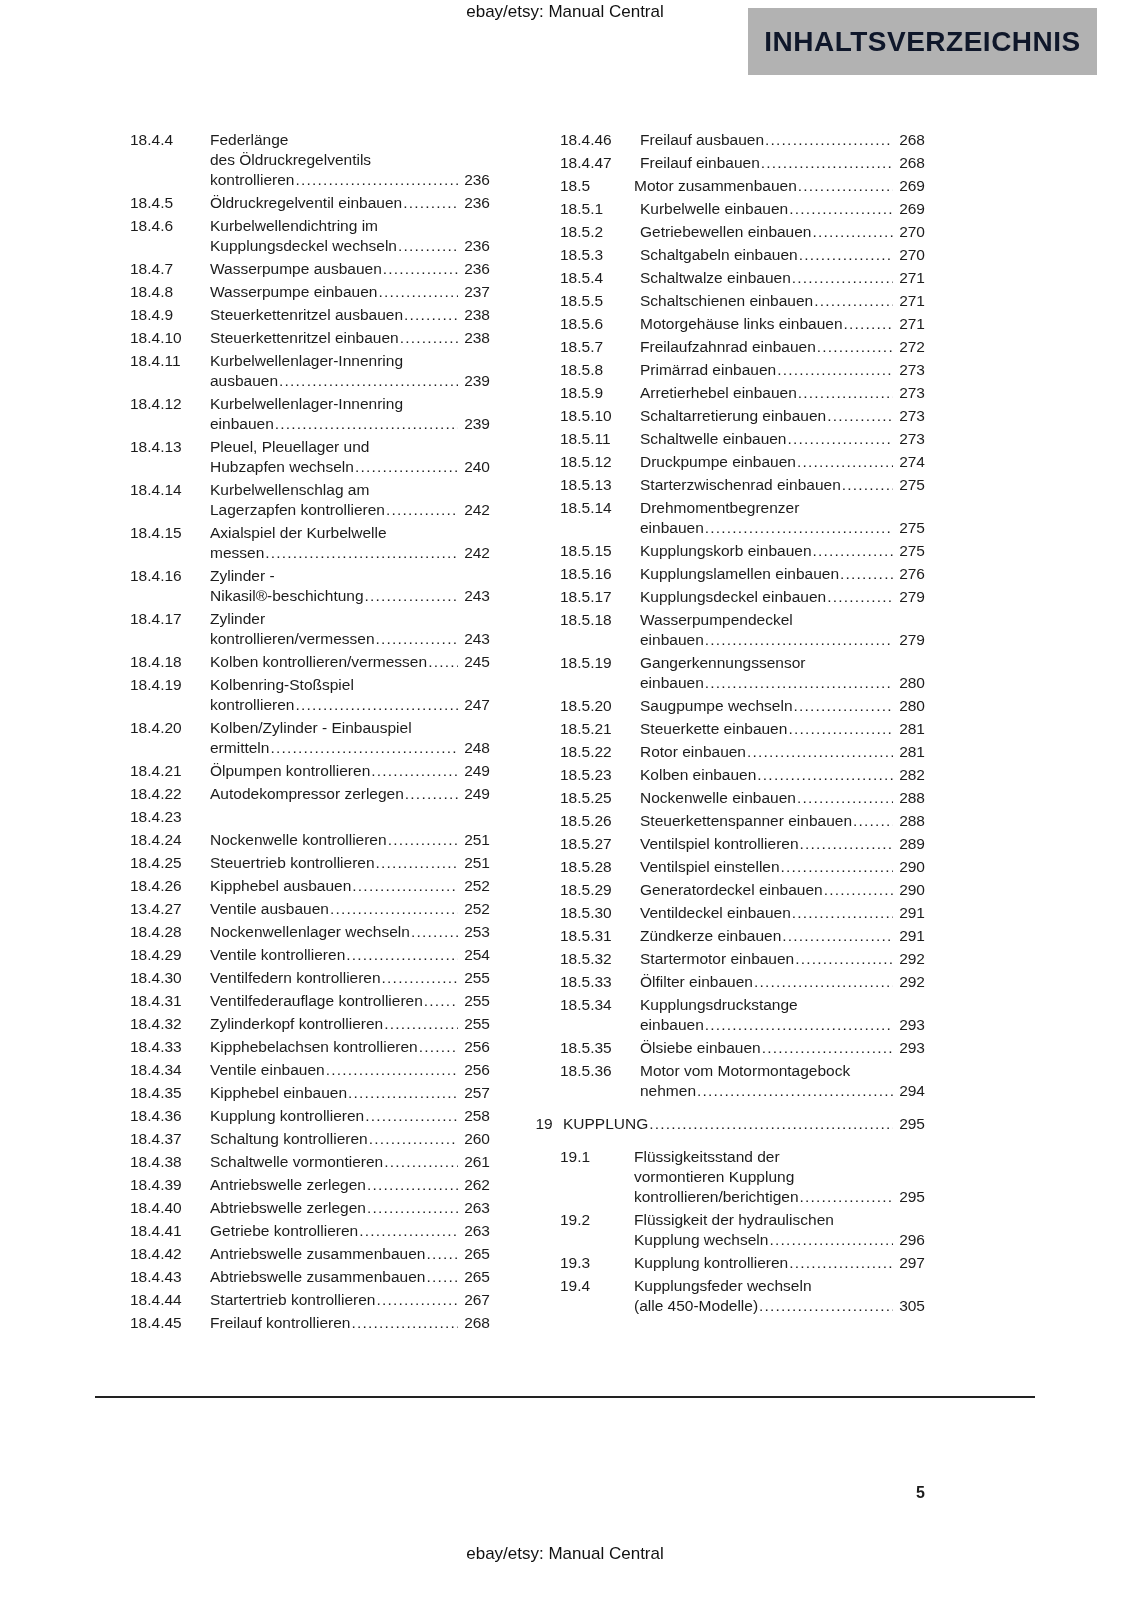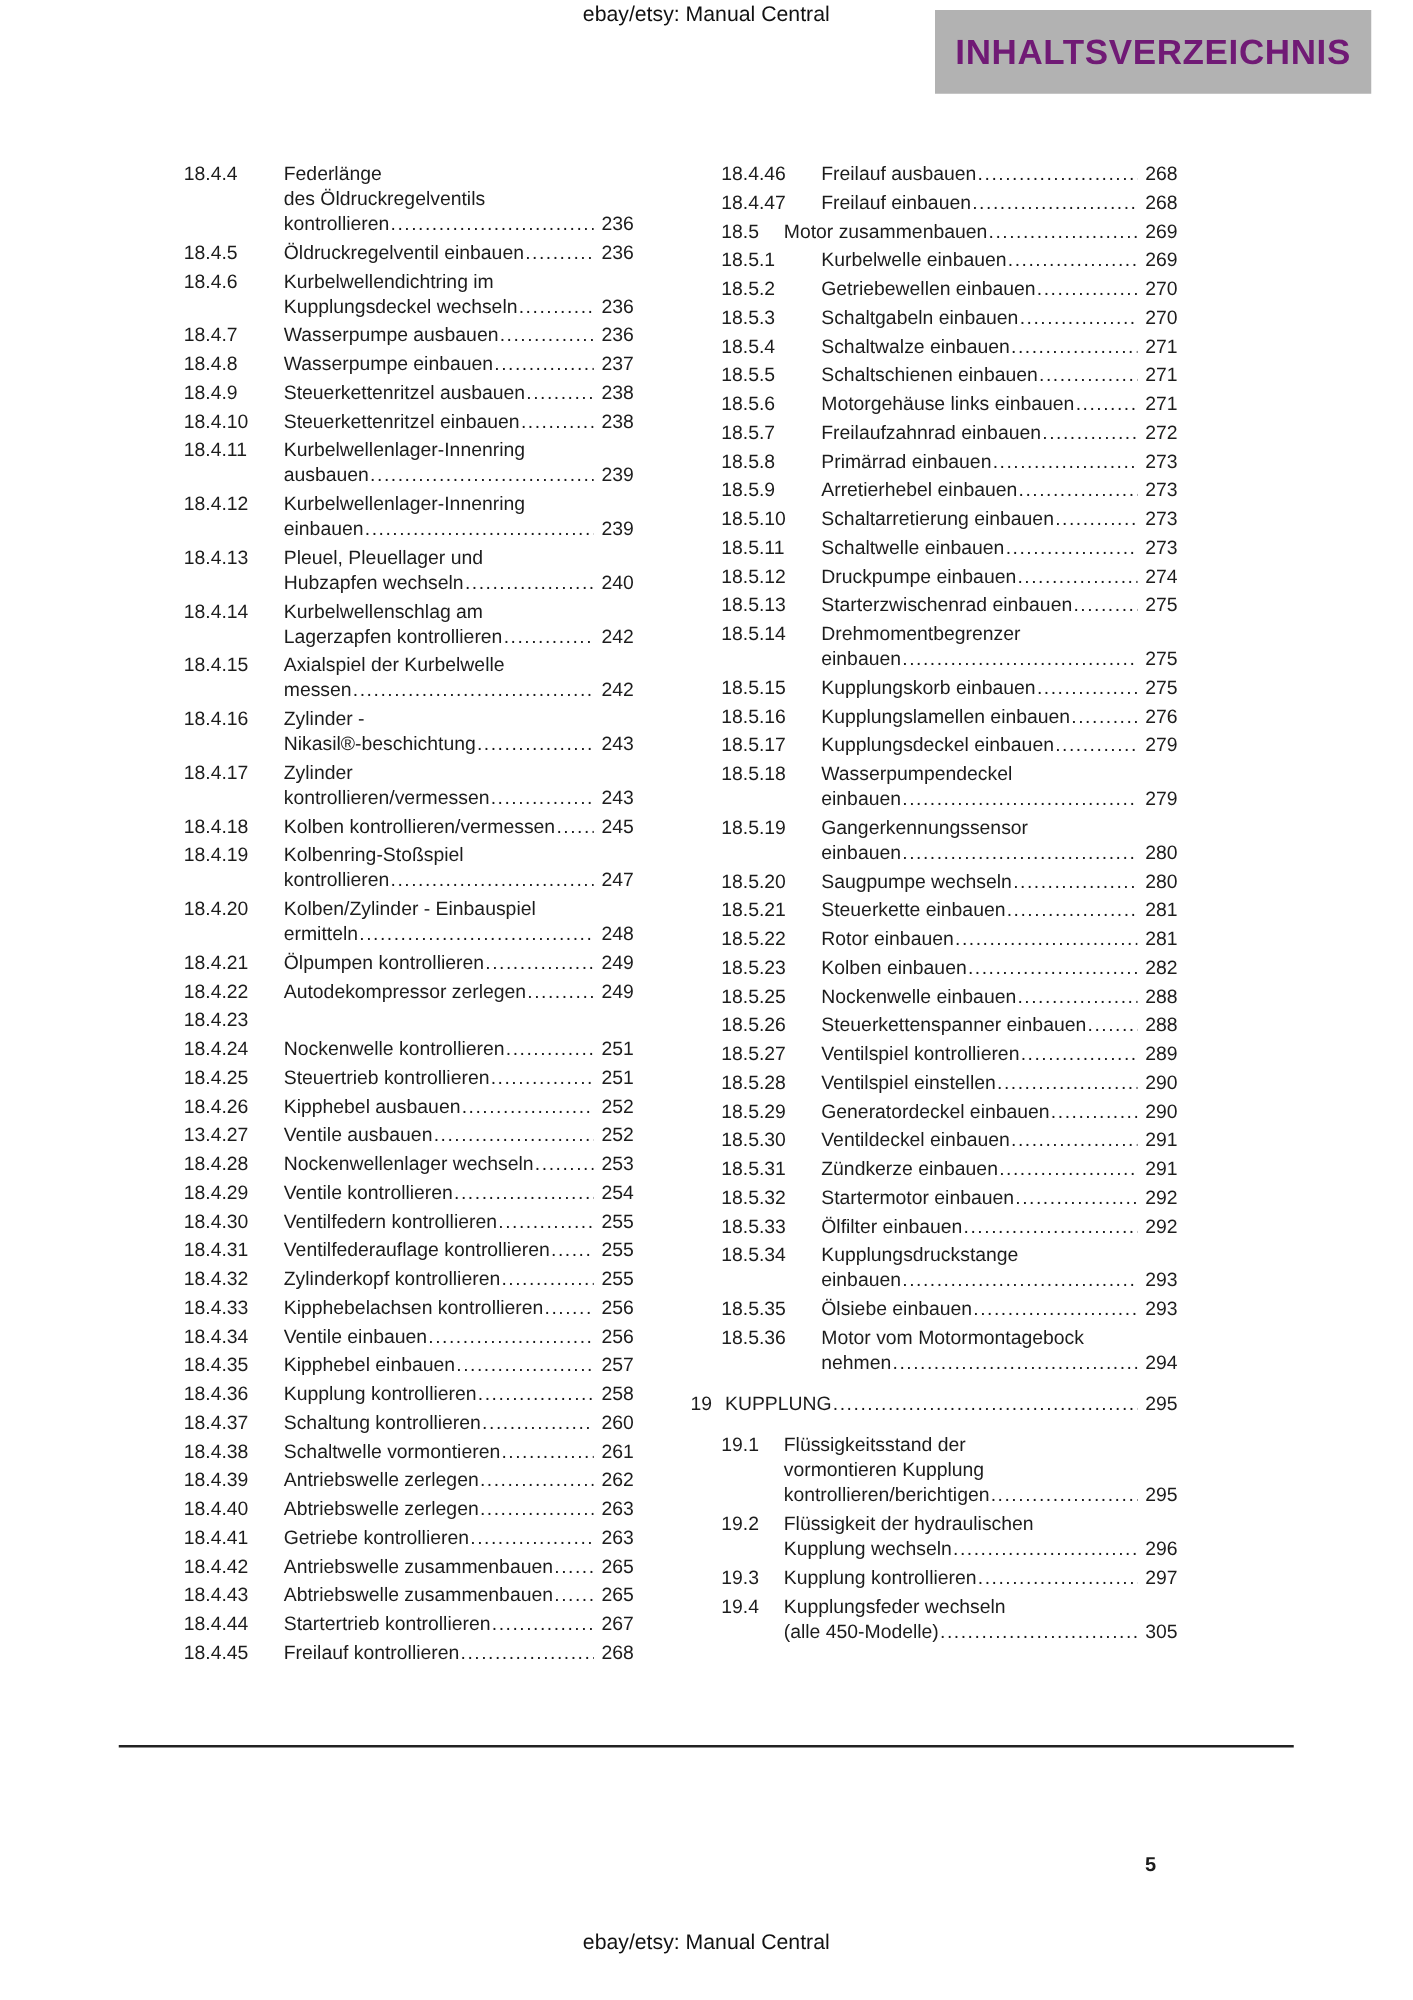--- a/index.html
+++ b/index.html
@@ -25,36 +25,36 @@
     top: 8px; right: 33px;
     width: 349px; height: 67px;
     background: #b2b2b2;
     display: flex;
     align-items: center;
     justify-content: center;
   }
   .header-box span {
     font-size: 28px;
     font-weight: 700;
-    color: #701a75;
+    color: #0f172a;
     letter-spacing: 0.5px;
   }
   .toc-wrap {
     position: absolute;
-    top: 130px; left: 112px;
+    top: 130px; left: 95px;
     display: flex;
     gap: 35px;
     font-size: 15.5px;
     line-height: 20px;
   }
   .toc-col.col-left  { width: 395px; }
   .toc-col.col-right { width: 400px; }
   .toc-entry { display: flex; margin-bottom: 3px; }
   .toc-entry.level-3 { padding-left: 35px; }
-  .toc-entry.level-2 { padding-left: 35px; }
+  .toc-entry.level-2 { padding-left: 35px; gap: 24px; }
   .toc-entry.level-1 { padding-left: 0; }
   .level-3 > .toc-num { width: 80px; }
   .level-2 > .toc-num { width: 50px; }
   .level-1 > .toc-num { width: 38px; text-align: center; }
   .toc-num { flex: 0 0 auto; white-space: nowrap; }
   .toc-body { flex: 1 1 auto; min-width: 0; }
   .toc-line { white-space: nowrap; }
   .toc-line.last { display: flex; align-items: baseline; }
   .toc-text { white-space: nowrap; }
   .toc-dots {

